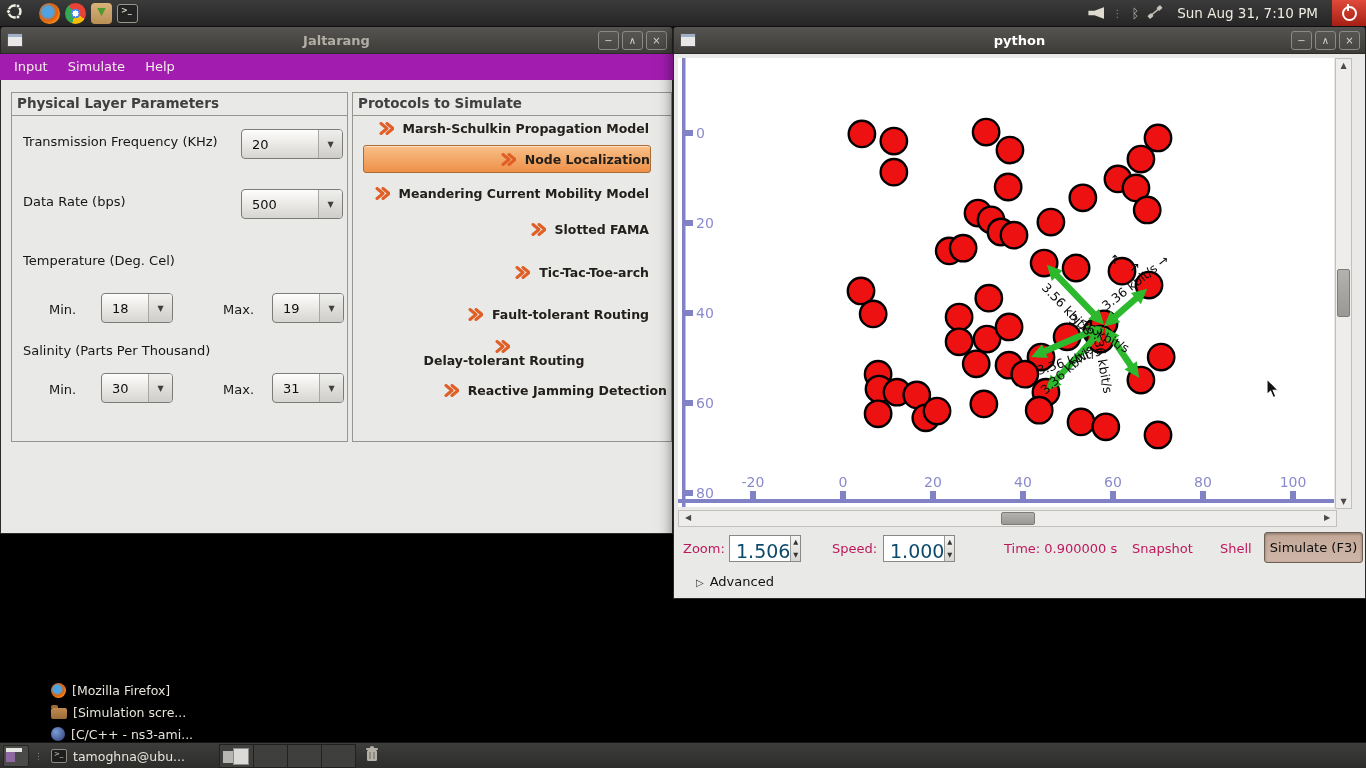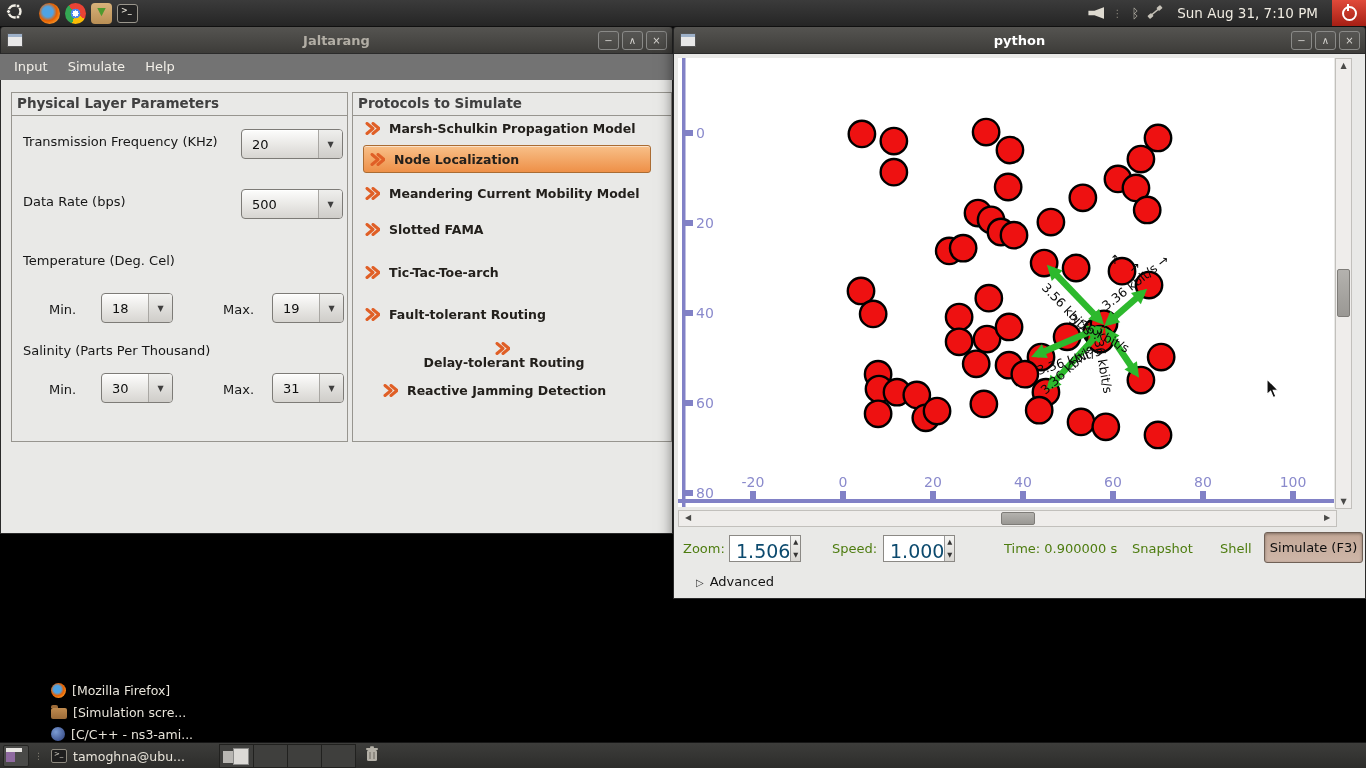--- a/index.html
+++ b/index.html
@@ -36,43 +36,43 @@
   .titlebar{height:26px;background:linear-gradient(#555451,#3d3c39);border:1px solid #252525;border-bottom:1px solid #2b2b2b;
     border-radius:4px 4px 0 0;display:flex;align-items:center;position:relative;}
   .title-ico{width:14px;height:12px;margin:0 6px;background:#e8e8e8;border:1px solid #555;box-shadow:inset 0 3px 0 #9db0c8;}
   .title-text{position:absolute;left:0;right:0;text-align:center;font-weight:bold;font-size:13px;}
   .win-btns{margin-left:auto;display:flex;gap:3px;padding-right:5px;z-index:2;}
   .wbtn{width:19px;height:17px;border:1px solid #8a8a88;border-radius:3px;color:#d6d4d0;font-size:10px;
     display:flex;align-items:center;justify-content:center;background:rgba(255,255,255,.04);}
   .win-body{background:#e9e9e7;border:1px solid #2a2a2a;border-top:none;position:relative;}
 
   
-  .menubar{height:26px;background:#737373;display:flex;align-items:center;padding-left:4px;}
+  .menubar{height:26px;background:#a21caf;display:flex;align-items:center;padding-left:4px;}
   .menubar .menu-item{color:#f2efe8;font-size:13px;padding:0 10px;line-height:26px;}
   .groupbox{position:absolute;border:1px solid #97958f;}
   .groupbox .gb-title{display:block;font-weight:bold;font-size:13.5px;color:#404040;padding:2px 5px 4px;border-bottom:1px solid #97958f;}
   .fld{position:absolute;font-size:13px;color:#161616;white-space:nowrap;}
   .dropdown{position:absolute;height:28px;background:linear-gradient(#fdfdfc,#d7d5d1);border:1px solid #7d7b77;
      border-radius:4px;display:flex;align-items:stretch;box-shadow:inset 0 1px 0 rgba(255,255,255,.8);}
   .dd-val{flex:1;font-size:13px;color:#0d0d0d;display:flex;align-items:center;padding-left:10px;}
   .dd-arrow{width:23px;border-left:1px solid #a9a7a3;display:flex;align-items:center;justify-content:center;
      font-size:8px;color:#3f3f3f;background:linear-gradient(#efefed,#cfcdc9);border-radius:0 3px 3px 0;}
-  .protocol-item{position:absolute;height:26px;display:flex;align-items:center;width:290px;border-radius:3px;}
+  .protocol-item{position:absolute;height:26px;display:flex;align-items:center;width:290px;border-radius:3px;justify-content:flex-end;}
   .protocol-item .chev{margin:0 9px 0 6px;display:inline-flex;}
   .protocol-item .plabel{font-weight:bold;font-size:12.5px;color:#23201c;white-space:nowrap;}
   .protocol-item.selected{background:linear-gradient(#f8c089,#ee9048);border:1px solid #aa6c33;
      box-shadow:inset 0 1px 0 rgba(255,255,255,.55);}
 
   
   .canvas{position:absolute;background:#fff;overflow:hidden;}
   .vscroll,.hscroll{position:absolute;background:#efedeb;border:1px solid #c2c0bc;}
   .scroll-thumb{position:absolute;background:linear-gradient(#b4b2ae,#9a9894);border:1px solid #7e7c78;border-radius:2px;}
   .scroll-arrow{position:absolute;color:#4a4a48;font-size:8px;width:100%;text-align:center;}
   .hscroll .scroll-arrow{width:14px;top:2px;}
-  .ctl-label{position:absolute;font-size:13px;color:#4d7c0f;white-space:nowrap;}
+  .ctl-label{position:absolute;font-size:13px;color:#be185d;white-space:nowrap;}
   .spin{position:absolute;height:25px;background:#fff;border:1px solid #8b8985;display:flex;width:70px;}
   .spin-val{flex:1;font-size:19px;padding:4px 0 0 6px;color:#0c4a6e;}
   .spin-btns{width:15px;border-left:1px solid #999;background:linear-gradient(#f4f4f2,#d9d7d3);
      display:flex;flex-direction:column;align-items:center;}
   .spin-btns span{flex:1;font-size:6.5px;color:#333;line-height:12px;}
   .sim-btn{position:absolute;background:linear-gradient(#c3a897,#ceb6a8);border:1px solid #6f6056;border-radius:3px;
      font-size:13px;color:#0e0e0e;display:flex;align-items:center;justify-content:center;
      box-shadow:inset 0 1px 3px rgba(0,0,0,.35);}
   .advanced{position:absolute;font-size:13px;color:#111;}
   .advanced .tri{font-size:10px;color:#333;margin-right:6px;}

